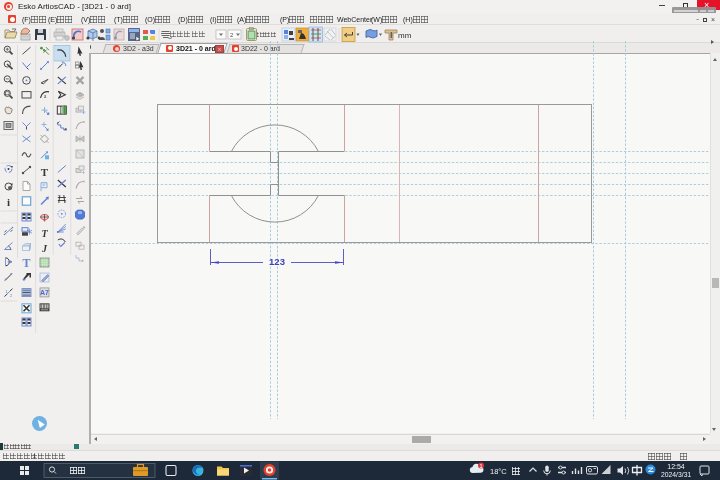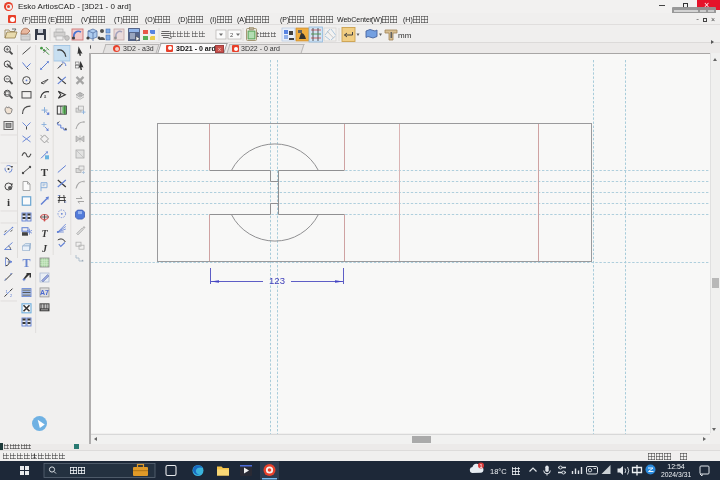--- a/index.html
+++ b/index.html
@@ -523,21 +523,21 @@
         <rect x="-1" y="-0.5" width="5" height="4" fill="none" stroke="#a8a8a8" stroke-width="0.8"></rect>
       </g>
       <g transform="translate(80,215)">
         <path d="M-4 -3 v3 h3 v3 h4" fill="none" stroke="#a8b8c8" stroke-width="1"></path>
         <path d="M3.5 3.5 l-2 -0.4 l1.5 -1.5 Z" fill="#8a9aaa"></path>
       </g>
     </svg></div>
 <div class="abs" style="left:89px;top:53px;width:1.5px;height:391px;background:#b0aeae;"></div>
 
 <div class="abs" style="left:91px;top:54px;width:619px;height:379px;background:#f8f8f7;"></div>
-<div class="abs" id="canvas" style="left:91px;top:60px;width:619px;height:378px;">
+<div class="abs" id="canvas" style="left:91px;top:41px;width:619px;height:378px;font-weight:bold;">
 <svg width="619" height="378" viewBox="0 0 619 378" xmlns="http://www.w3.org/2000/svg">
  <g stroke="#afcfdd" stroke-width="1" stroke-dasharray="2.4 1.7">
   <line x1="0" y1="110.5" x2="619" y2="110.5"></line>
   <line x1="0" y1="121.5" x2="619" y2="121.5"></line>
   <line x1="0" y1="132.5" x2="619" y2="132.5"></line>
   <line x1="0" y1="143.5" x2="619" y2="143.5"></line>
   <line x1="0" y1="154.5" x2="619" y2="154.5"></line>
   <line x1="0" y1="202.5" x2="619" y2="202.5"></line>
  </g>
  <g stroke="#a8ccda" stroke-width="1" stroke-dasharray="2.4 1.7">

